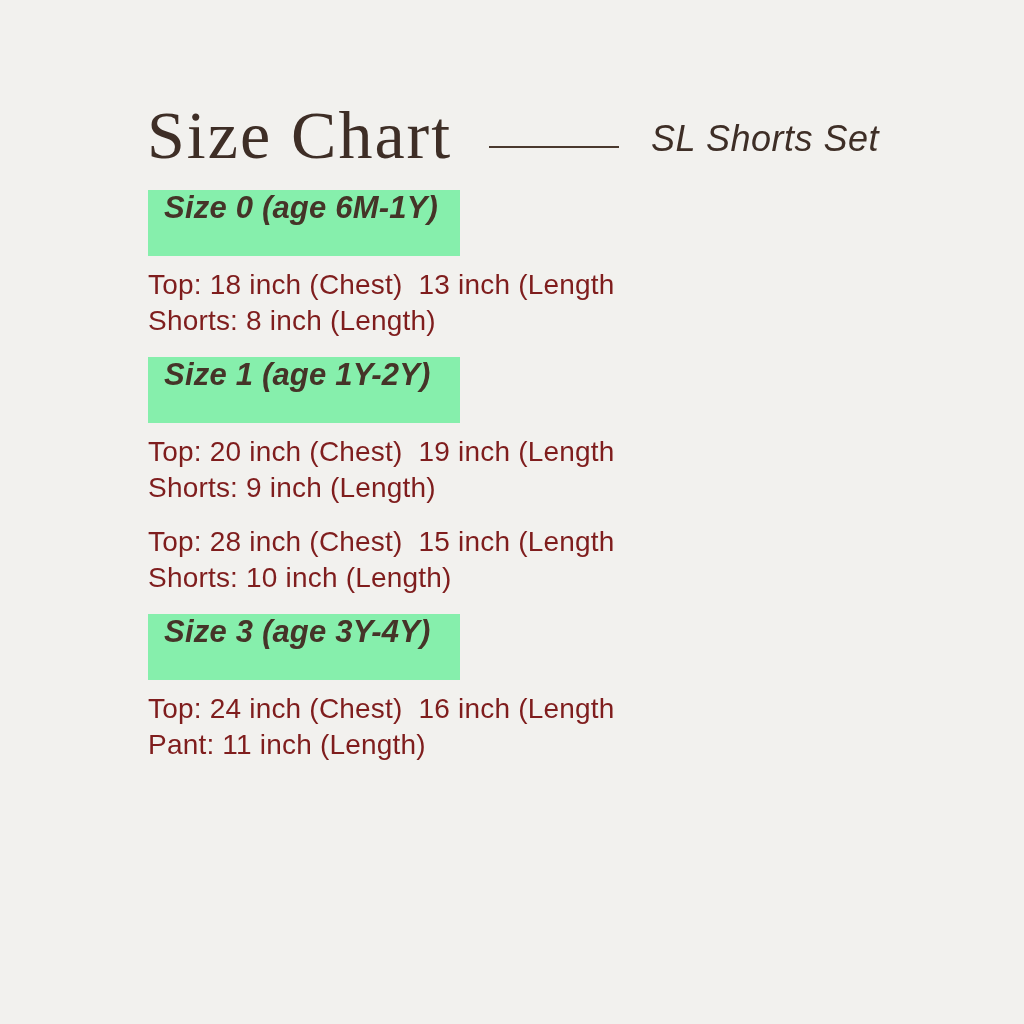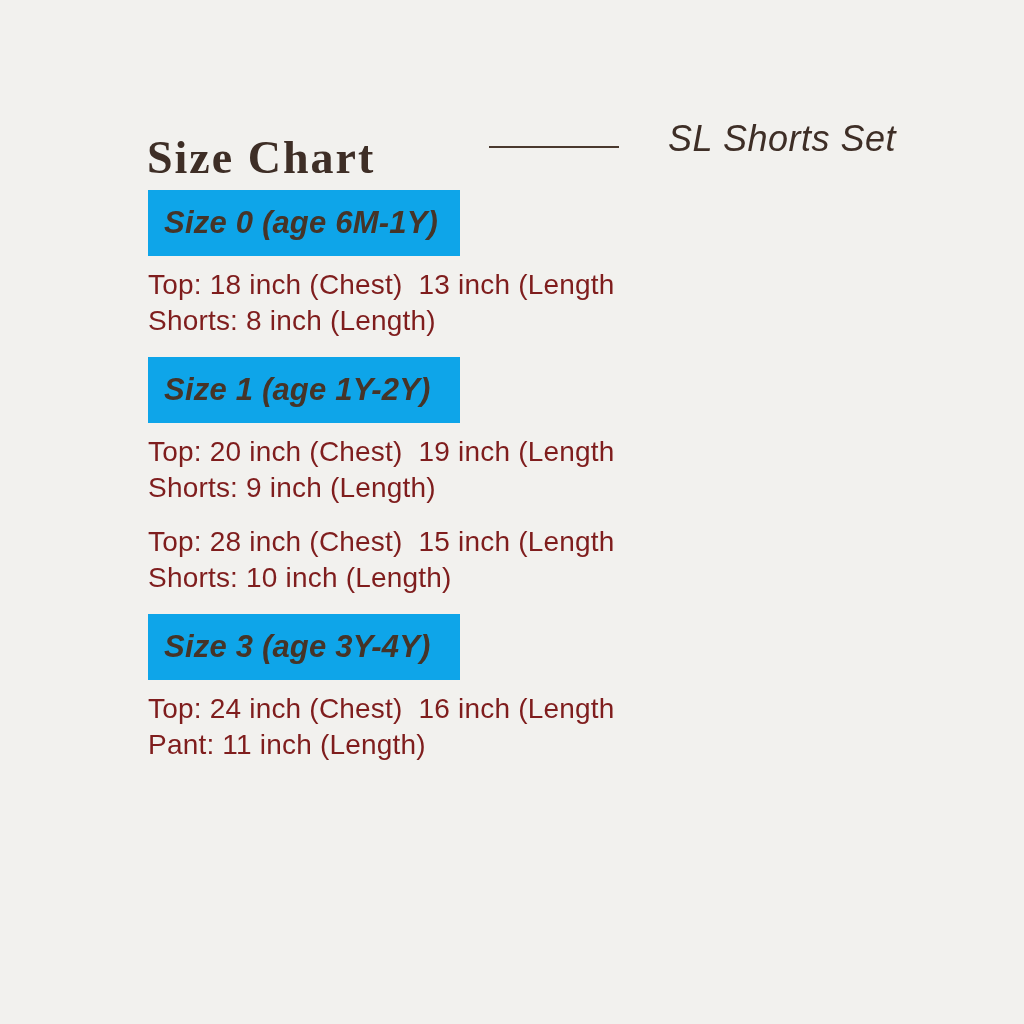--- a/index.html
+++ b/index.html
@@ -10,58 +10,57 @@
     height: 1024px;
     background: #f2f1ee;
     overflow: hidden;
     font-family: "Liberation Sans", sans-serif;
   }
   .page-title {
     position: absolute;
     left: 147px;
     top: 96px;
     font-family: "Liberation Serif", "DejaVu Serif", serif;
-    font-weight: 700;
-    font-size: 46px;
+    font-weight: 400;
+    font-size: 68px;
     line-height: 1.15;
     letter-spacing: 2px;
     color: #3e2e26;
-    margin-top: 36px;
   }
   .title-rule {
     position: absolute;
     left: 489px;
     top: 146px;
     width: 130px;
     height: 0;
     border-top: 2px solid #4a392e;
   }
   .product-name {
     position: absolute;
-    left: 668px;
+    left: 651px;
     top: 118px;
     font-size: 36px;
     font-style: italic;
     font-weight: 500;
     color: #3e2e26;
     letter-spacing: 0.5px;
   }
   .sections {
     position: absolute;
     left: 148px;
     top: 190px;
   }
   .size-section { margin-bottom: 18px; }
   .size-badge {
     display: flex;
-    align-items: center;
+    align-items: flex-start;
     width: 312px;
     height: 66px;
     padding-left: 16px;
-    background: #0ea5e9;
+    background: #86efac;
     margin-bottom: 11px;
   }
   .size-badge-label {
     font-size: 31px;
     font-weight: 700;
     font-style: italic;
     color: #453428;
     letter-spacing: 0.2px;
   }
   .spec-line {

